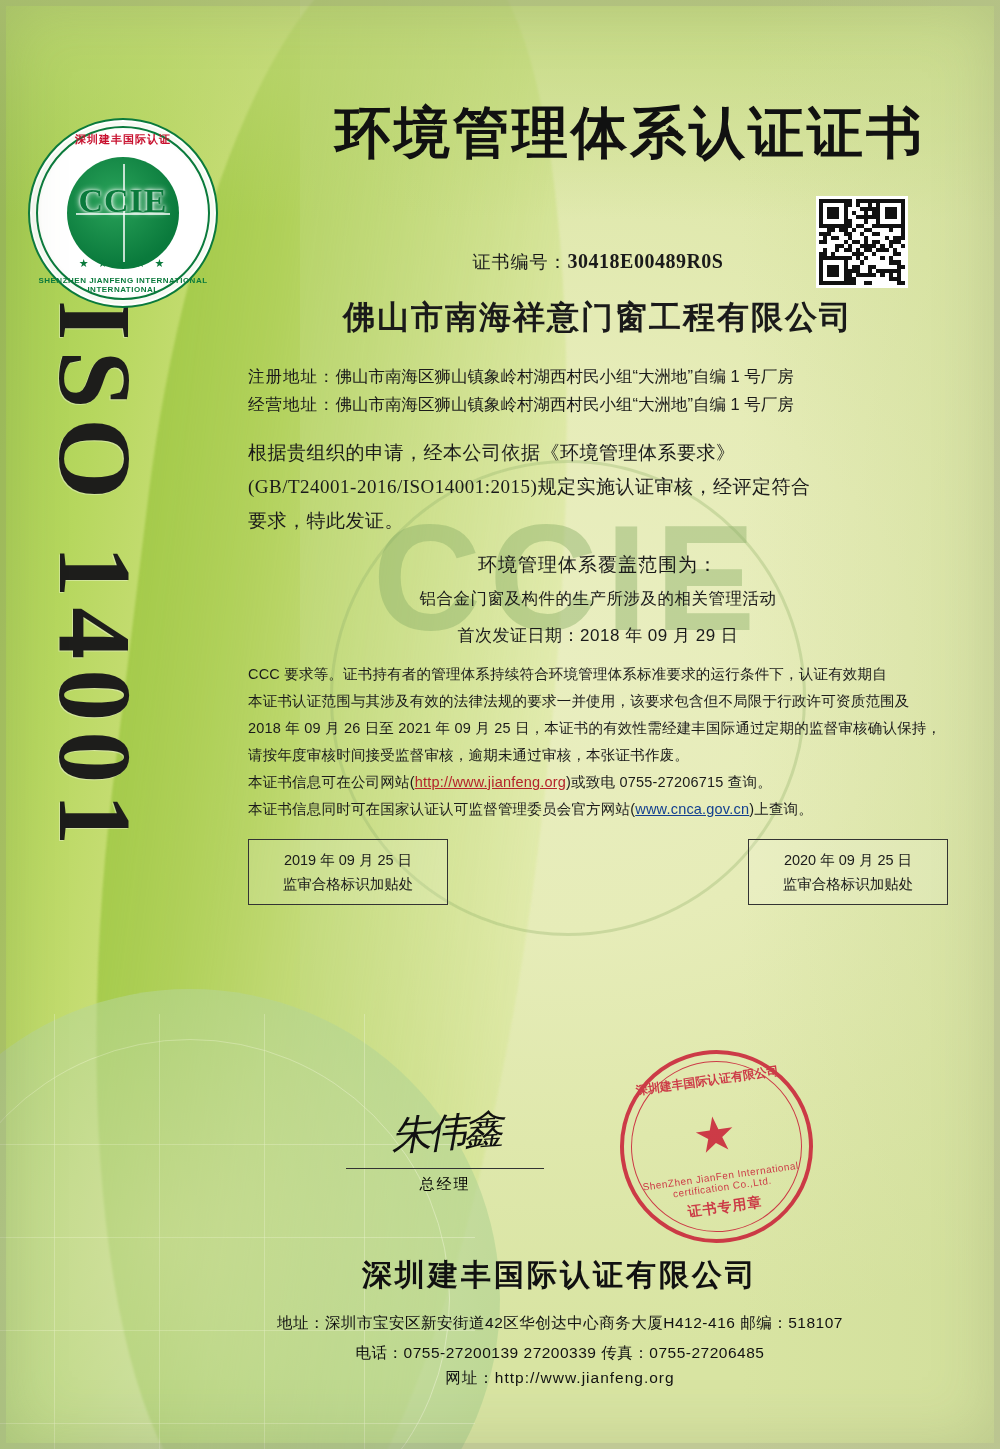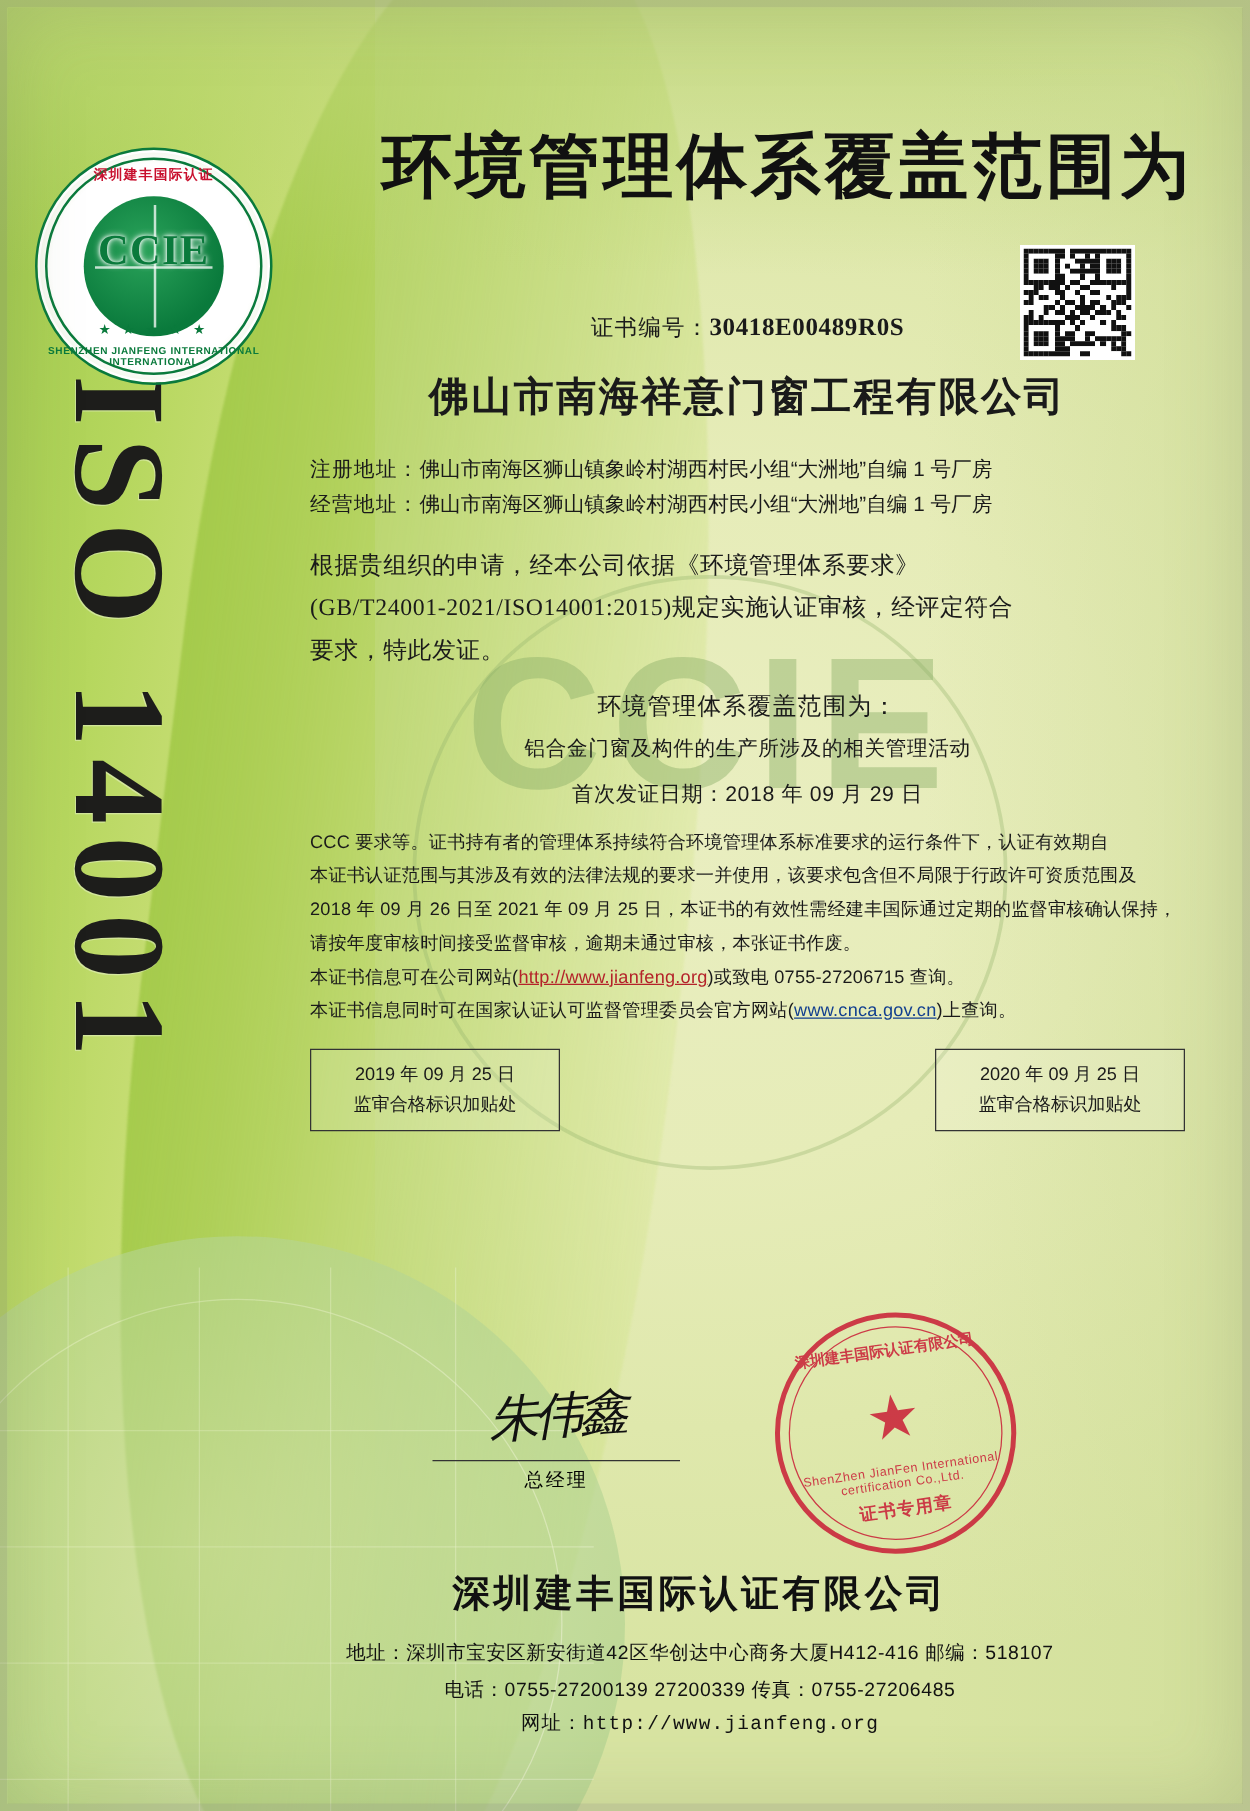--- a/index.html
+++ b/index.html
@@ -187,21 +187,21 @@
     position:absolute;left:0;right:0;bottom:46px;text-align:center;font-size:10px;color:#c8102e;letter-spacing:.5px;
   }
   .seal .seal-label{
     position:absolute;left:0;right:0;bottom:22px;text-align:center;font-size:14px;color:#c8102e;font-weight:bold;letter-spacing:1px;
   }
 
   
   .footer{position:absolute;left:180px;right:60px;top:1255px;text-align:center;color:#111;}
   .footer .org{font-size:30px;font-weight:bold;letter-spacing:3px;margin-bottom:12px;}
   .footer .line{font-size:15.5px;line-height:30px;letter-spacing:.5px;}
-  .footer .url{font-family:Liberation Mono, monospace;font-size:15.5px;letter-spacing:1px;}
+  .footer .url{font-family:Liberation Sans, sans-serif;font-size:15.5px;letter-spacing:1px;}
 </style>
 </head>
 <body>
 
 <div id="cert">
 
   <div class="green-band"></div>
   <div class="green-swoosh"></div>
   <div class="top-shade"></div>
   <div class="right-shade"></div>
@@ -225,21 +225,21 @@
 
   <div class="emblem">
     <div class="ring"></div>
     <div class="arc-top">深圳建丰国际认证</div>
     <div class="globe"></div>
     <div class="ccie">CCIE</div>
     <div class="stars">★ ★ ★ ★ ★</div>
     <div class="arc-bottom">SHENZHEN JIANFENG INTERNATIONAL INTERNATIONAL</div>
   </div>
 
-  <div class="title">环境管理体系覆盖范围为</div>
+  <div class="title">环境管理体系认证证书</div>
 
   <div class="qr">
     <div class="grid" id="qrgrid">
         <i style="background: rgb(17, 17, 17);"></i>
         <i style="background: rgb(17, 17, 17);"></i>
         <i style="background: rgb(17, 17, 17);"></i>
         <i style="background: rgb(17, 17, 17);"></i>
         <i style="background: rgb(17, 17, 17);"></i>
         <i style="background: rgb(17, 17, 17);"></i>
         <i style="background: rgb(17, 17, 17);"></i>
@@ -691,21 +691,21 @@
     <div class="addr-row">
       <span class="lbl">注册地址：</span><span>佛山市南海区狮山镇象岭村湖西村民小组“大洲地”自编 1 号厂房</span>
     </div>
     <div class="addr-row">
       <span class="lbl">经营地址：</span><span>佛山市南海区狮山镇象岭村湖西村民小组“大洲地”自编 1 号厂房</span>
     </div>
 
 
     <div class="para">
       <div>根据贵组织的申请，经本公司依据《环境管理体系要求》</div>
-      <div class="en">(GB/T24001-2021/ISO14001:2015)规定实施认证审核，经评定符合</div>
+      <div class="en">(GB/T24001-2016/ISO14001:2015)规定实施认证审核，经评定符合</div>
       <div>要求，特此发证。</div>
     </div>
 
     <div class="scope-title">环境管理体系覆盖范围为：</div>
     <div class="scope-text">铝合金门窗及构件的生产所涉及的相关管理活动</div>
     <div class="first-date">首次发证日期：2018 年 09 月 29 日</div>
 
     <div class="fine">
       <div>CCC 要求等。证书持有者的管理体系持续符合环境管理体系标准要求的运行条件下，认证有效期自</div>
       <div>本证书认证范围与其涉及有效的法律法规的要求一并使用，该要求包含但不局限于行政许可资质范围及</div>

